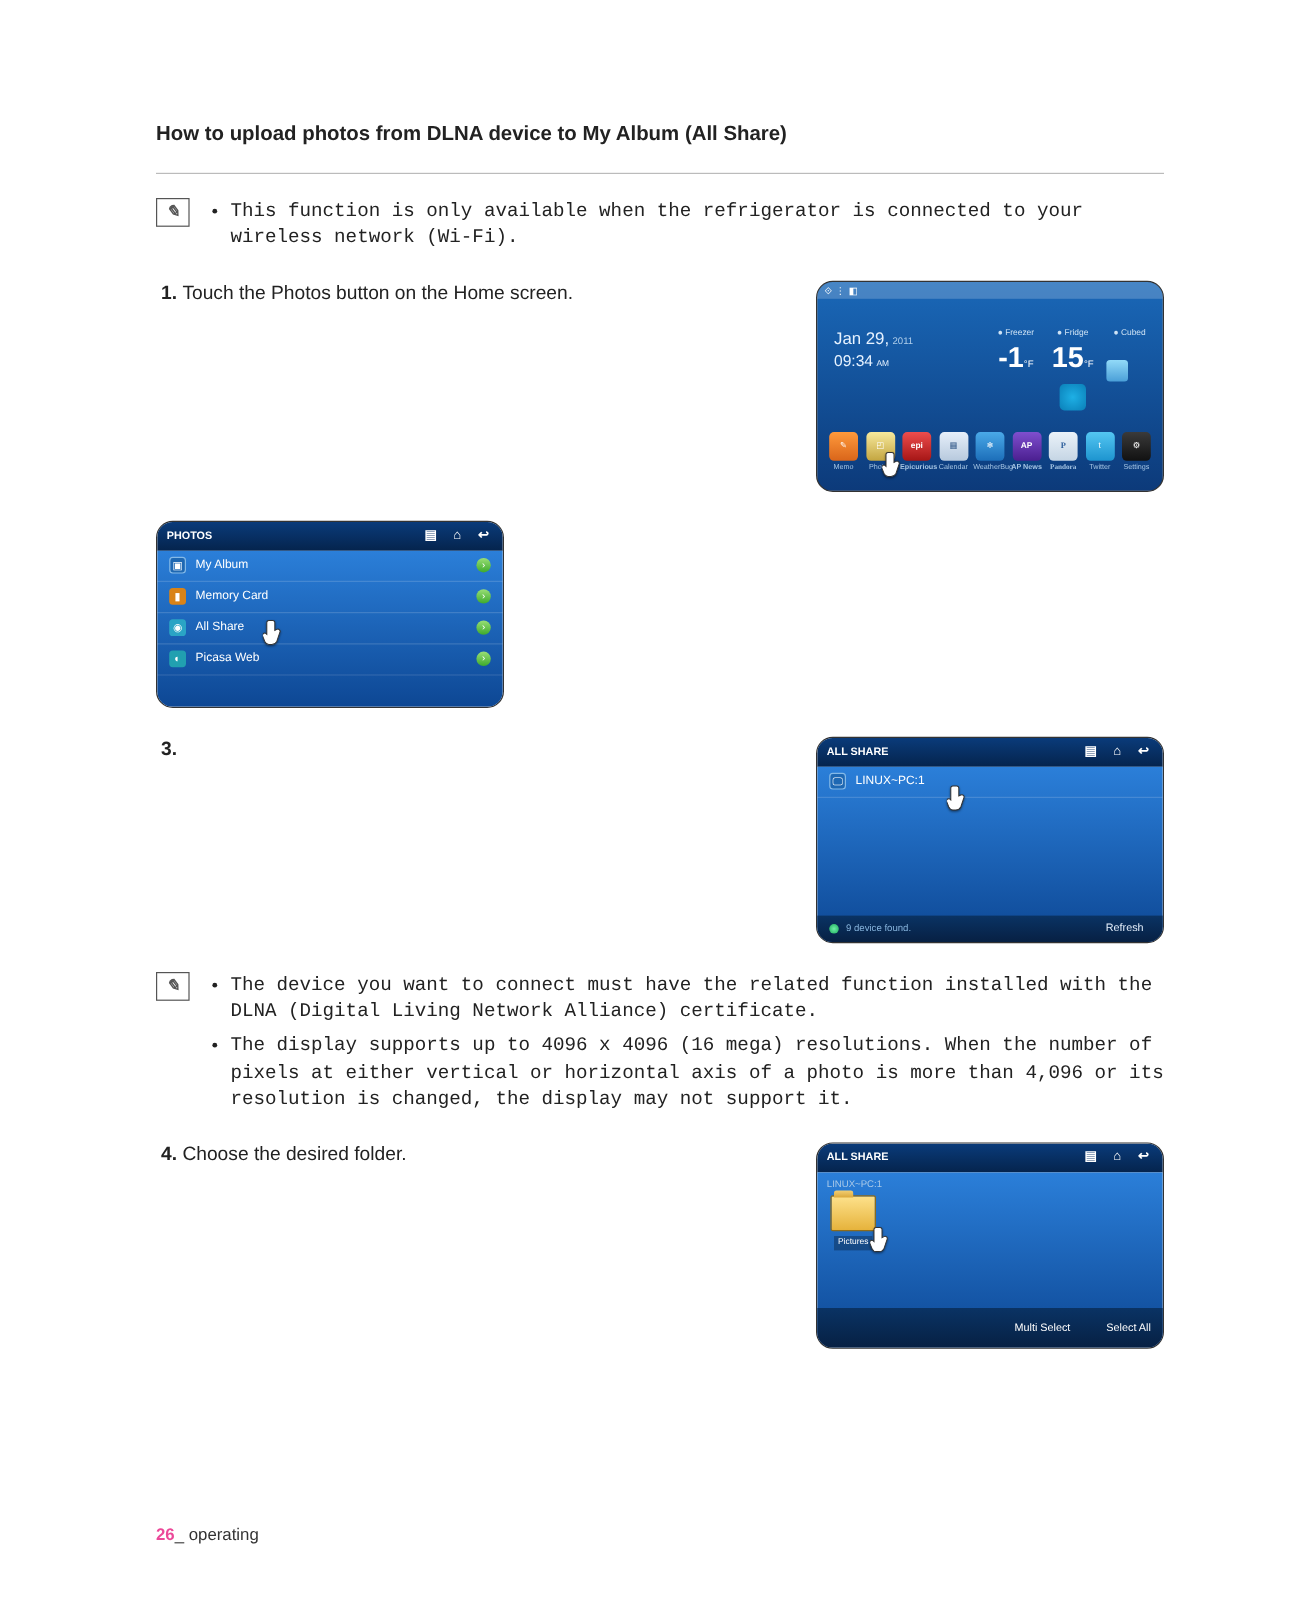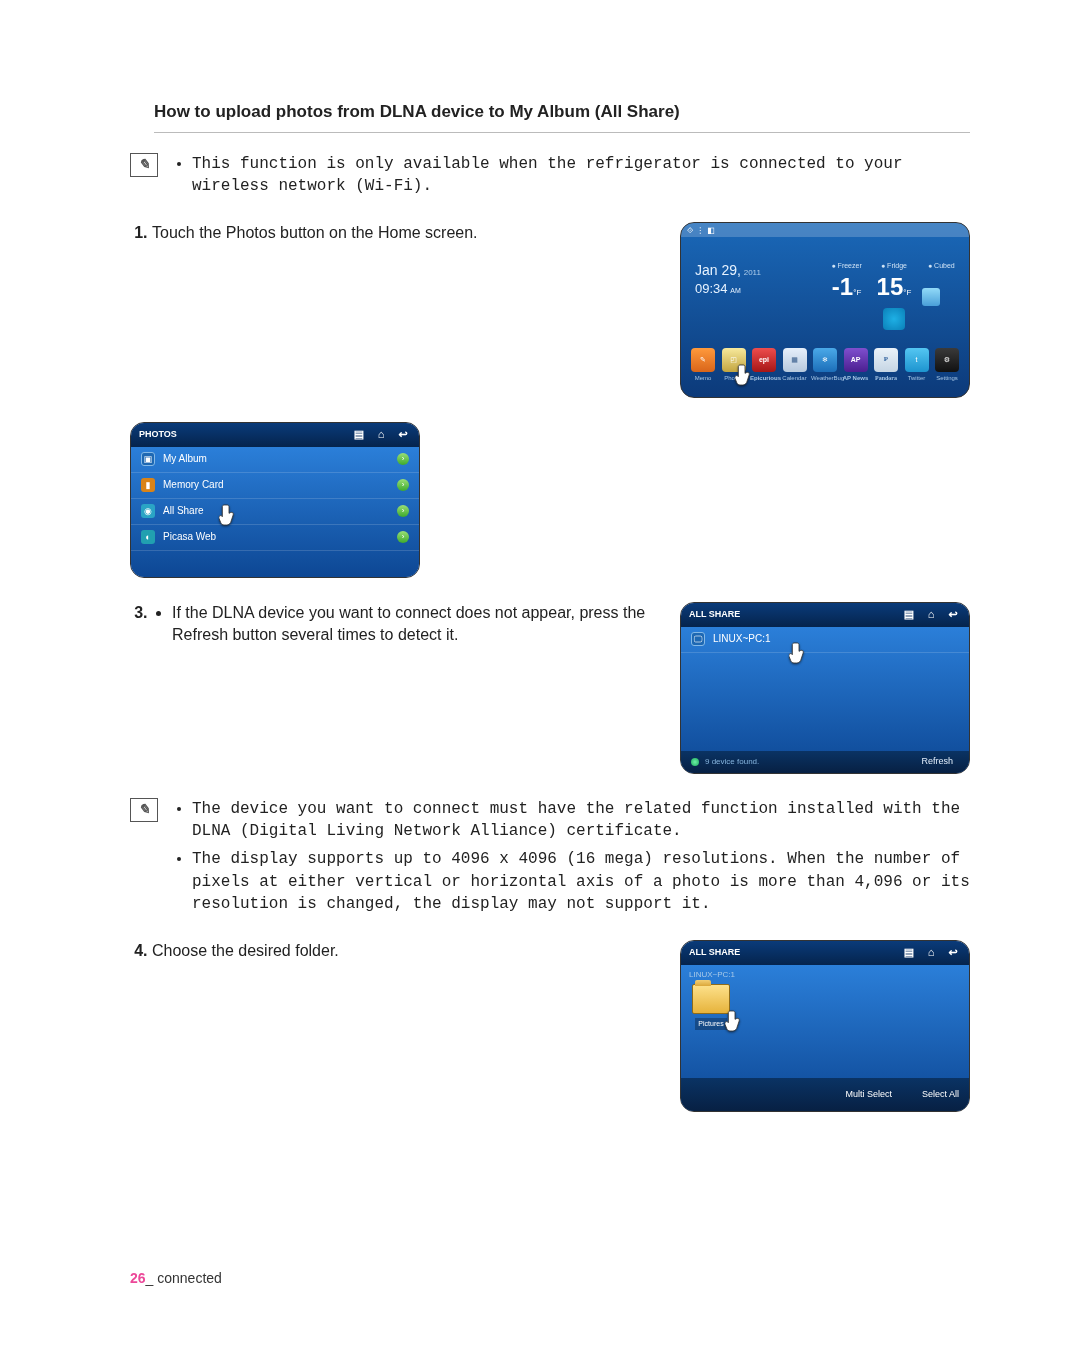--- a/index.html
+++ b/index.html
@@ -13,23 +13,22 @@
       font-size: 16px;
       line-height: 1.4;
     }
     .page {
       padding: 100px 110px 60px 130px;
     }
     .section-title {
       font-weight: bold;
       font-size: 17px;
       border-bottom: 1px solid #bbb;
-      padding-bottom: 8px;
+      padding-bottom: 20px;
       margin-bottom: 20px;
-      margin-left: 24px;
     }
     .note-icon {
       width: 28px;
       height: 24px;
       border: 1.5px solid #555;
       display: inline-flex;
       align-items: center;
       justify-content: center;
       font-size: 14px;
       font-style: italic;
@@ -256,23 +255,20 @@
             </svg>
       </div>
     </div>
   </div>
 </div>
 
 <div class="step-block">
   <div class="step-text">
     <ol class="bold-marker" start="3">
       <li>
-        <ul>
-          <li>If the DLNA device you want to connect does not appear, press the Refresh button several times to detect it.</li>
-        </ul>
       </li>
     </ol>
   </div>
   <div class="screenshot">
     <div class="panel-header">
       <span class="ttl">ALL SHARE</span>
       <span class="hicon">▤</span>
       <span class="hicon">⌂</span>
       <span class="hicon">↩</span>
     </div>
@@ -335,14 +331,14 @@
         <span>Multi Select</span>
         <span>Select All</span>
       </div>
     </div>
   </div>
 </div>
 
 </div>
 
 <div class="footer">
-  <b>26</b><span>_ connected</span>
+  <b>26</b><span>_ operating</span>
 </div>
 
 </body></html>

